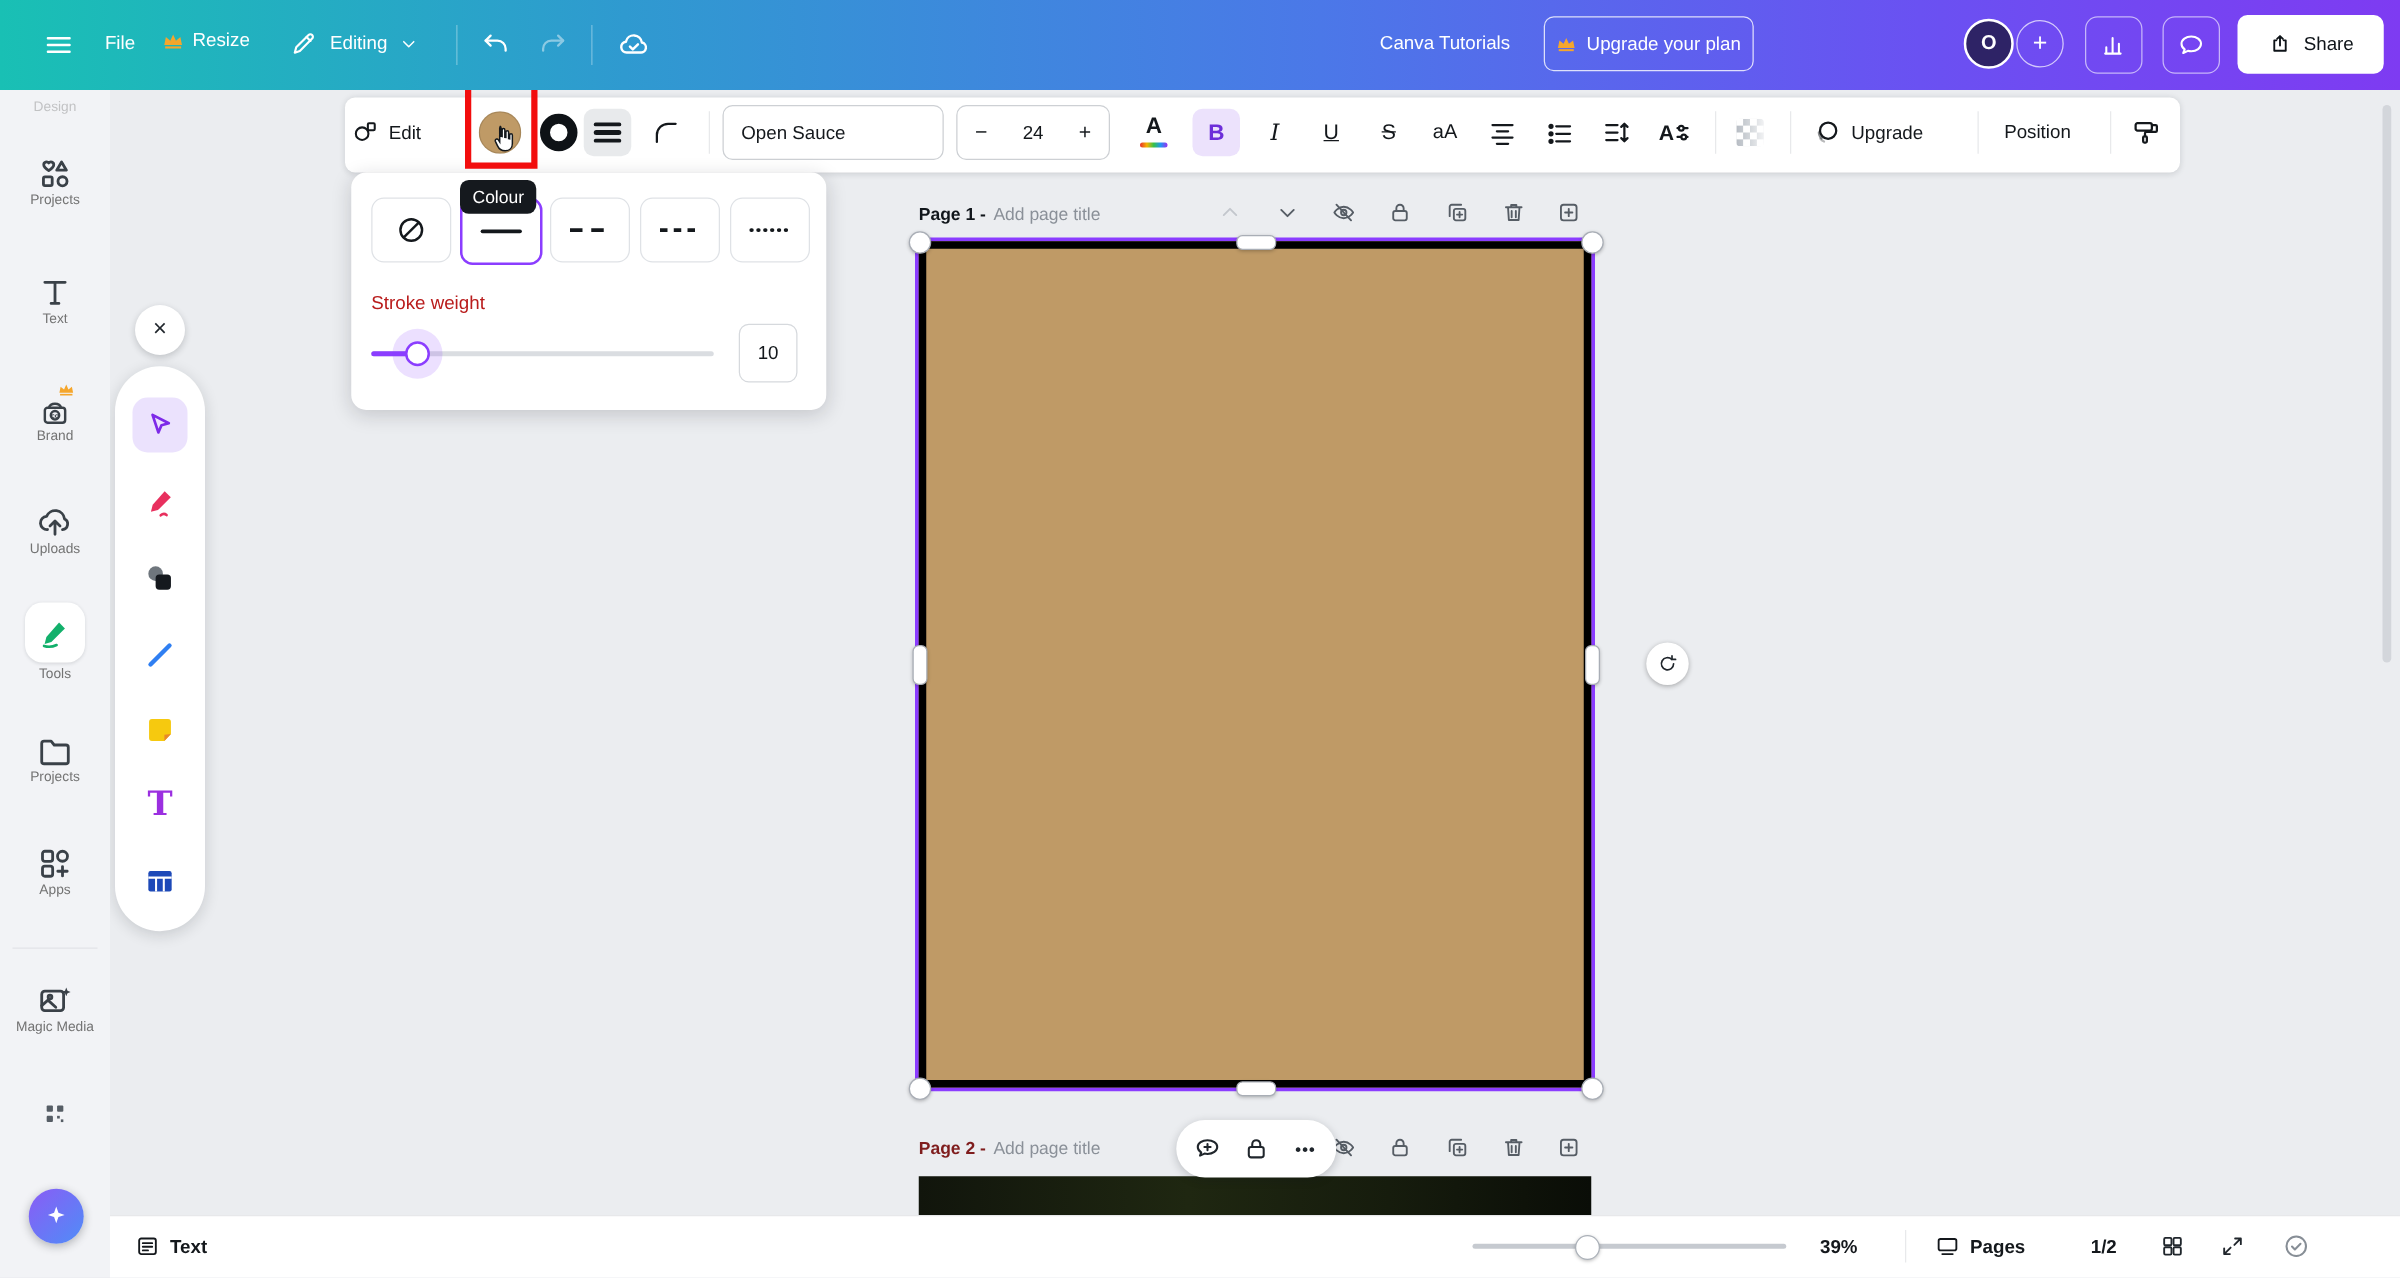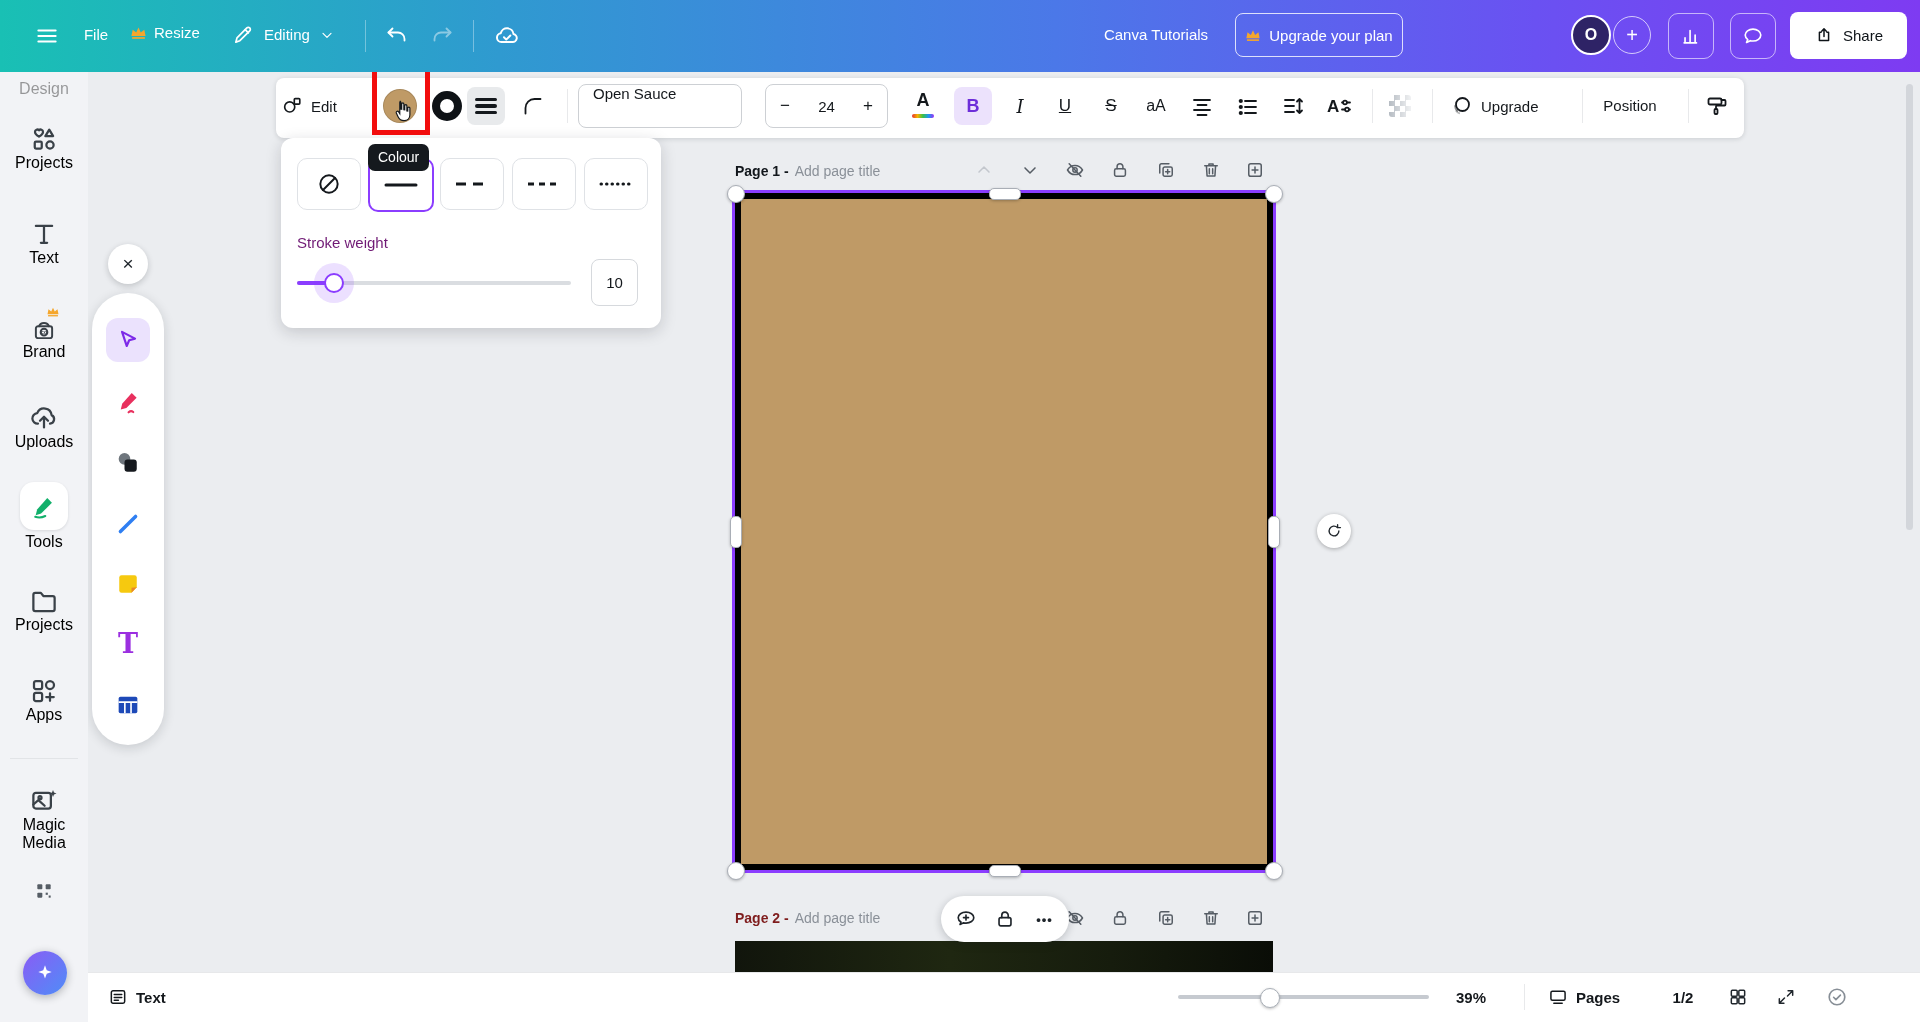--- a/index.html
+++ b/index.html
@@ -29,21 +29,21 @@
   .toolspanel{left:92px;top:293px;width:72px;height:452px;background:#fff;border-radius:36px;
     box-shadow:0 3px 12px rgba(20,24,31,.16);z-index:25}
   
   .tooltip{background:#15191e;color:#fff;font-size:14px;border-radius:7px;line-height:27px;
     padding:0 10px;z-index:45;white-space:nowrap}
   .redbox{left:372px;top:65px;width:48px;height:60px;border:5px solid #f20d0d;z-index:50}
   .handle{background:#fff;border:1px solid #a9aeb6;box-shadow:0 1px 3px rgba(0,0,0,.25);z-index:14}
   .pagetitle{font-size:14px;white-space:nowrap}
   .pgic{color:#565d65}
   .sideitem{left:0;width:88px;text-align:center;color:#3a4148}
-  .sidelabel{font-size:16px;color:#000000}
+  .sidelabel{font-size:11px;color:#737373}
   .checker{background:conic-gradient(#b6bcc3 0 25%,#fff 0 50%,#b6bcc3 0 75%,#fff 0) 0 0/11px 11px;position:relative}
   .checker::after{content:"";position:absolute;inset:0;background:linear-gradient(90deg,transparent,rgba(255,255,255,.8))}
 </style>
 </head>
 <body>
 
 <div class="abs" style="left:88px;top:72px;width:1832px;height:900px;background:#ebedf0"></div>
 
 <div class="abs" style="left:735px;top:160px;height:22px;display:flex;align-items:center;gap:6px;z-index:5">
   <span class="pagetitle" style="font-weight:700;color:#11161b">Page 1 -</span>
@@ -398,21 +398,21 @@
     <div style="width:22px;height:3.5px;background:#14181c;border-radius:2px;margin:3px 0"></div>
     <div style="width:22px;height:3.5px;background:#14181c;border-radius:2px;margin:3px 0"></div>
   </div>
 </div>
 <div class="abs flexc" style="left:519px;top:92px;width:28px;height:28px;color:#14181c;z-index:21">
   <svg class="ic" width="24" height="24" viewBox="0 0 24 24" stroke-width="2.1">
       <path d="M4.5 19.5v-5.5a9 9 0 019-9h6"></path>
     </svg>
 </div>
 <div class="abs tdiv" style="left:567px;top:89px;z-index:21"></div>
-<div class="abs" style="left:578px;top:84px;width:164px;height:44px;border:1px solid #cdd0d4;border-radius:8px;box-sizing:border-box;display:flex;z-index:21">
+<div class="abs" style="left:578px;top:84px;width:177px;height:44px;border:1px solid #cdd0d4;border-radius:8px;box-sizing:border-box;display:flex;align-items:center;z-index:21">
   <span class="tbtxt" style="margin-left:14px">Open Sauce</span>
 </div>
 <div class="abs" style="left:765px;top:84px;width:123px;height:44px;border:1px solid #cdd0d4;border-radius:8px;box-sizing:border-box;display:flex;align-items:center;justify-content:space-between;padding:0 14px;z-index:21">
   <span style="font-size:17px">−</span>
   <span style="font-size:15px;font-weight:500">24</span>
   <span style="font-size:17px">+</span>
 </div>
 <div class="abs" style="left:911px;top:88px;width:24px;text-align:center;z-index:21">
   <div style="font-size:18px;font-weight:700;line-height:24px">A</div>
   <div style="width:22px;height:4px;margin:2px auto 0;border-radius:2px;background:linear-gradient(90deg,#e63030,#f5b300,#35c24a,#2196f3,#9b30f2)"></div>
@@ -507,21 +507,21 @@
 <div class="abs sbtn flexc" style="left:512px;top:158px;z-index:31">
   <svg width="36" height="8" viewBox="0 0 36 8">
       <path d="M2 4h32" stroke="#14181c" stroke-width="3" stroke-dasharray="6 5"></path>
     </svg>
 </div>
 <div class="abs sbtn flexc" style="left:584px;top:158px;z-index:31">
   <svg width="36" height="8" viewBox="0 0 36 8">
       <path d="M3 4h30" stroke="#14181c" stroke-width="3" stroke-linecap="round" stroke-dasharray="0.5 5"></path>
     </svg>
 </div>
-<div class="abs" style="left:297px;top:234px;font-size:15px;color:#701a75;z-index:31">Stroke weight</div>
+<div class="abs" style="left:297px;top:234px;font-size:15px;color:#b91c1c;z-index:31">Stroke weight</div>
 <div class="abs" style="left:297px;top:281px;width:274px;height:4px;background:#dadde1;border-radius:2px;z-index:31"></div>
 <div class="abs" style="left:297px;top:281px;width:37px;height:4px;background:#8b3dff;border-radius:2px;z-index:32"></div>
 <div class="abs" style="left:314px;top:263px;width:40px;height:40px;border-radius:50%;background:rgba(139,61,255,.16);z-index:32"></div>
 <div class="abs" style="left:324px;top:273px;width:20px;height:20px;border-radius:50%;background:#fff;border:2px solid #8b3dff;box-sizing:border-box;z-index:33"></div>
 <div class="abs flexc" style="left:591px;top:259px;width:47px;height:47px;border:1px solid #d6d9dd;border-radius:8px;box-sizing:border-box;font-size:15px;z-index:31">10</div>
 
 <div class="abs flexc" style="left:108px;top:244px;width:40px;height:40px;border-radius:50%;background:#fff;box-shadow:0 2px 6px rgba(20,24,31,.2);z-index:26;font-size:19px;color:#20262c">
   <span>×</span>
 </div>
 <div class="abs toolspanel"></div>

